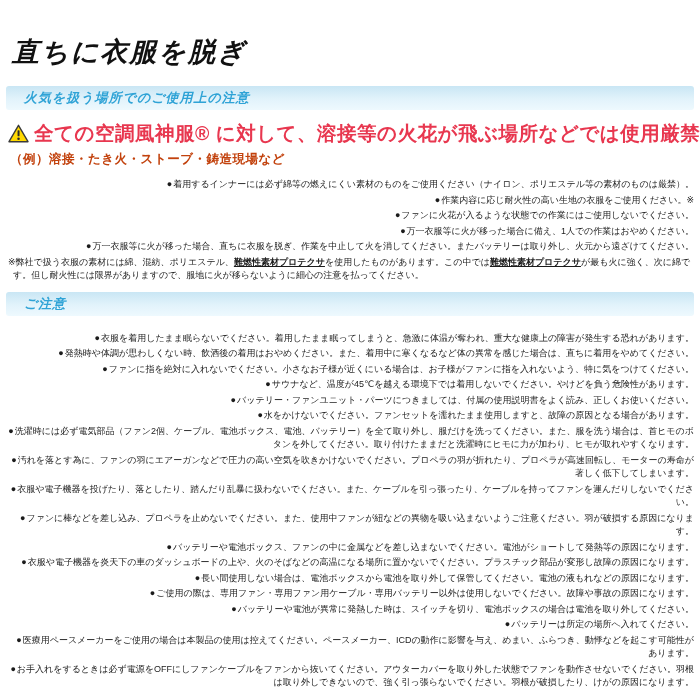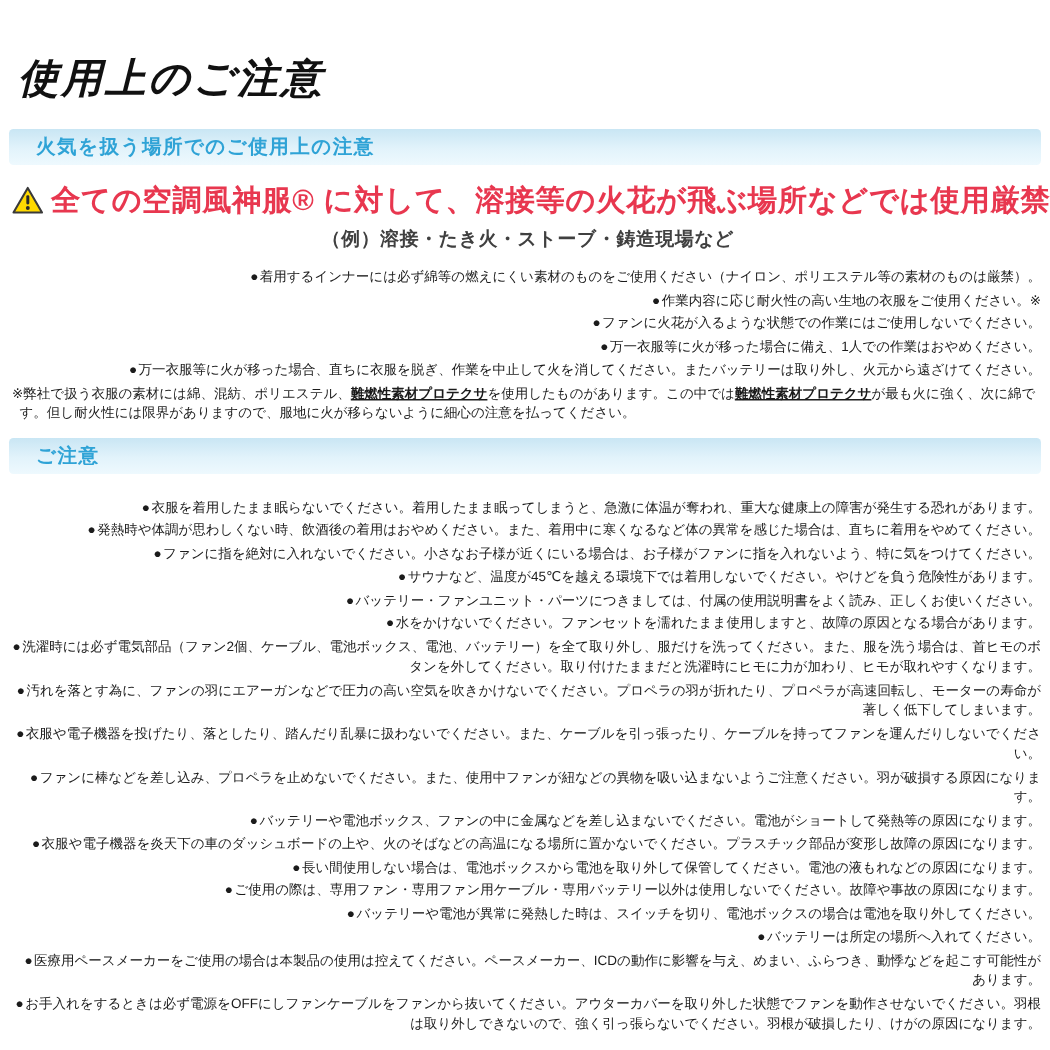--- a/index.html
+++ b/index.html
@@ -12,32 +12,32 @@
   .page-title{
     font-size:27px;font-weight:bold;font-style:italic;
     color:#111;letter-spacing:2px;
     margin:34px 0 16px 6px;
   }
   .banner{
     height:24px;line-height:24px;
     background:linear-gradient(180deg,#c9e6f4 0%,#e2f3fb 55%,#eef9fe 100%);
     border-radius:3px;
     color:#2fa3d6;font-size:13px;font-weight:bold;
-    padding-left:18px;letter-spacing:1px;
+    padding-left:18px;letter-spacing:1px;font-style:italic;
   }
   .warning-row{
     display:flex;align-items:center;gap:5px;
     margin:10px 0 2px 2px;
     color:#e8374f;font-size:19.5px;font-weight:bold;letter-spacing:0.5px;
     white-space:nowrap;
   }
   .warning-row svg{flex:0 0 auto;}
   .example{
-    font-size:12.5px;font-weight:bold;color:#404040;
-    margin:4px 0 0 4px;letter-spacing:0.5px;text-align:center;
+    font-size:12.5px;font-weight:bold;color:#c2410c;
+    margin:4px 0 0 4px;letter-spacing:0.5px;
   }
   .list{
     margin:10px 0 0 2px;
     font-size:9px;line-height:1.5;color:#1b1b1b;
   }
   .li{
     padding-left:5px;text-indent:-5px;
     margin-bottom:2px;
     text-align:right;
   }
@@ -48,21 +48,21 @@
   }
   .note .u{text-decoration:underline;font-weight:bold;text-align:center;}
   .section-gap{height:9px;}
   .caution-list{margin-top:16px;}
 </style>
 </head>
 <body>
 
 <div class="page">
 
-  <h1 class="page-title">使用上のご注意</h1>
+  <h1 class="page-title">直ちに衣服を脱ぎ</h1>
 
   <div class="banner">火気を扱う場所でのご使用上の注意</div>
 
   <div class="warning-row">
     <svg width="21" height="19" viewBox="0 0 24 22" aria-hidden="true">
       <path d="M12 1.5 L23 20.5 H1 Z" fill="#ffd900" stroke="#3a3a3a" stroke-width="1.6" stroke-linejoin="round"></path>
       <rect x="10.9" y="7.2" width="2.3" height="7" rx="1" fill="#2a2a2a"></rect>
       <circle cx="12.05" cy="17" r="1.5" fill="#2a2a2a"></circle>
     </svg>
     <span>全ての空調風神服® に対して、溶接等の火花が飛ぶ場所などでは使用厳禁！</span>

